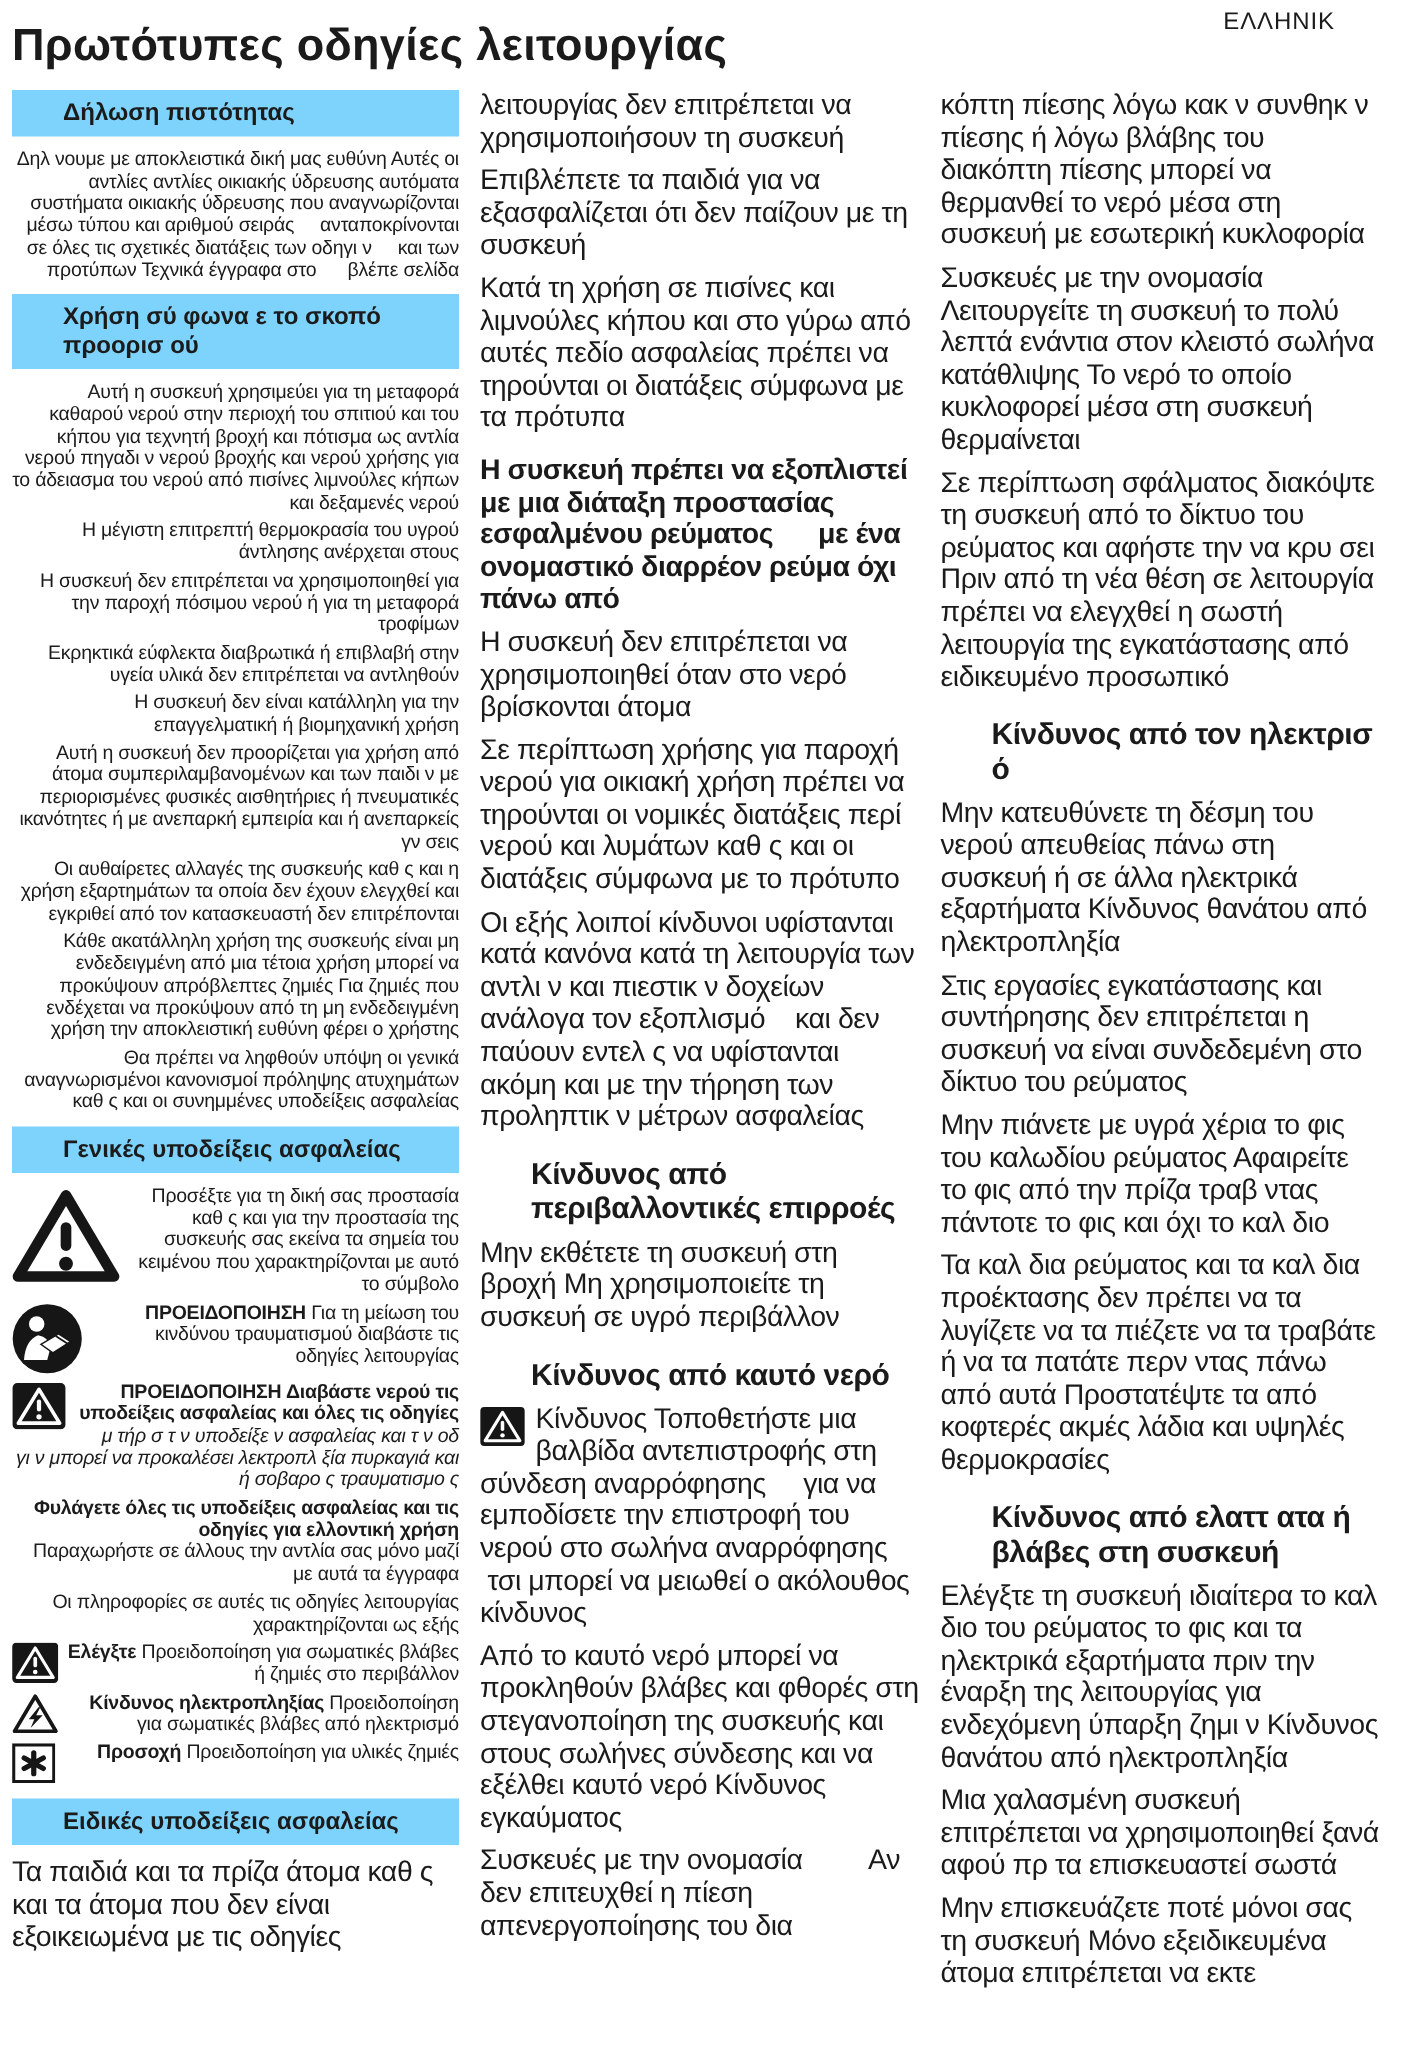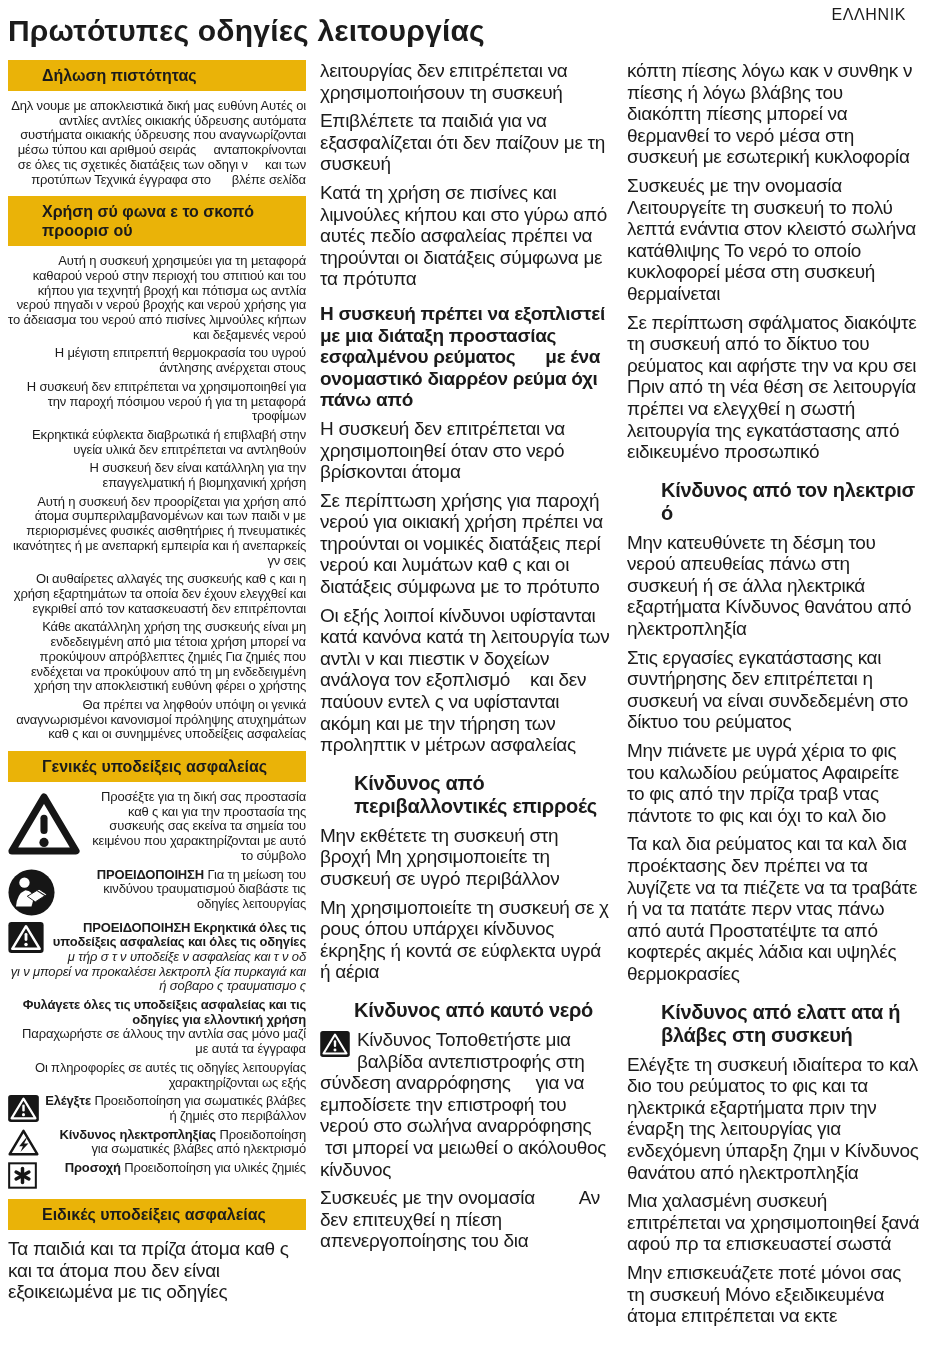--- a/index.html
+++ b/index.html
@@ -5,35 +5,35 @@
   * { margin:0; padding:0; box-sizing:border-box; }
   html,body { background:#ffffff; }
   body {
     width:950px; height:1370px; overflow:hidden;
     font-family:"Liberation Sans","DejaVu Sans",sans-serif;
     color:#1b1b1b;
   }
   .page { position:relative; width:950px; height:966px; padding:4px 28px 0 8px; }
   .topbar { position:relative; height:56px; }
   .title { font-size:30px; font-weight:bold; letter-spacing:.2px; padding-top:10px; }
-  .lang { position:absolute; top:2px; right:16px; font-size:16px; letter-spacing:.6px; }
+  .lang { position:absolute; top:2px; right:32px; font-size:16px; letter-spacing:.6px; }
   .columns { display:grid; grid-template-columns:298px 293px 293px; column-gap:14px; align-items:start; }
   .col { min-width:0; }
 
   
   .sm { font-size:13px; line-height:14.7px; letter-spacing:-.15px; margin-bottom:4px;text-align:right; }
   .sm.b { font-weight:bold; margin-bottom:0; }
   .sm.tight { margin-top:0; }
 
   
   .lg { font-size:19px; line-height:21.6px; letter-spacing:-.3px; margin-bottom:7px; }
   .mt-gap { margin-top:13px;font-weight:bold; }
 
   .gray-h {
-    background:#eab308; font-size:16px; line-height:19px; font-weight:bold;
+    background:#7dd3fc; font-size:16px; line-height:19px; font-weight:bold;
     padding:6px 8px 6px 34px; margin:9px 0 8px;
   }
   .gray-h.first { margin-top:0; }
 
   .big-h { font-size:20px; line-height:23px; letter-spacing:-.3px; font-weight:bold;
            padding-left:34px; margin:16px 0 7px; }
 
   .note::after { content:""; display:block; clear:both; }
   .ic { float:left; display:block; }
   .ic-att  { width:72px; height:64px; margin:2px 8px 1px 0; }
@@ -121,21 +121,21 @@
         <svg class="ic ic-book">
             <use href="#sym-book"></use>
           </svg>
         <b>ΠΡΟΕΙΔΟΠΟΙΗΣΗ</b><span>  Για τη μείωση του κινδύνου τραυματισμού διαβάστε τις οδηγίες λειτουργίας</span>
       </div>
 
       <div class="note sm">
         <svg class="ic ic-warn">
             <use href="#sym-danger-sq"></use>
           </svg>
-        <b>ΠΡΟΕΙΔΟΠΟΙΗΣΗ  Εκρηκτικά όλες τις υποδείξεις ασφαλείας και όλες τις οδηγίες</b><i> &nbsp; μ  τήρ σ  τ ν υποδείξε ν ασφαλείας και τ ν οδ γι ν μπορεί να προκαλέσει  λεκτροπλ ξία  πυρκαγιά και ή σοβαρο ς τραυματισμο ς</i>
+        <b>ΠΡΟΕΙΔΟΠΟΙΗΣΗ  Διαβάστε νερού τις υποδείξεις ασφαλείας και όλες τις οδηγίες</b><i> &nbsp; μ  τήρ σ  τ ν υποδείξε ν ασφαλείας και τ ν οδ γι ν μπορεί να προκαλέσει  λεκτροπλ ξία  πυρκαγιά και ή σοβαρο ς τραυματισμο ς</i>
       </div>
 
       <p class="sm b">Φυλάγετε όλες τις υποδείξεις ασφαλείας και τις οδηγίες για  ελλοντική χρήση</p>
       <p class="sm tight">Παραχωρήστε σε άλλους την αντλία σας μόνο μαζί με αυτά τα έγγραφα</p>
 
       <p class="sm">Οι πληροφορίες σε αυτές τις οδηγίες λειτουργίας χαρακτηρίζονται ως εξής</p>
 
       <div class="note sm">
         <svg class="ic ic-danger">
             <use href="#sym-danger-sq"></use>
@@ -165,29 +165,29 @@
       <p class="lg">λειτουργίας  δεν επιτρέπεται να χρησιμοποιήσουν τη συσκευή</p>
       <p class="lg">Επιβλέπετε τα παιδιά  για να εξασφαλίζεται  ότι δεν παίζουν με τη συσκευή</p>
       <p class="lg">Κατά τη χρήση σε πισίνες και λιμνούλες κήπου και στο γύρω από αυτές πεδίο ασφαλείας πρέπει να τηρούνται οι διατάξεις σύμφωνα με τα πρότυπα</p>
       <p class="lg mt-gap">Η συσκευή πρέπει να εξοπλιστεί με μια διάταξη προστασίας εσφαλμένου ρεύματος &nbsp;&nbsp;&nbsp;&nbsp; με ένα ονομαστικό διαρρέον ρεύμα όχι πάνω από</p>
       <p class="lg">Η συσκευή δεν επιτρέπεται να χρησιμοποιηθεί  όταν στο νερό βρίσκονται άτομα</p>
       <p class="lg">Σε περίπτωση χρήσης για παροχή νερού για οικιακή χρήση πρέπει να τηρούνται οι νομικές διατάξεις περί νερού και λυμάτων καθ ς και οι διατάξεις σύμφωνα με το πρότυπο</p>
       <p class="lg">Οι εξής λοιποί κίνδυνοι υφίστανται κατά κανόνα κατά τη λειτουργία των αντλι ν και πιεστικ ν δοχείων  ανάλογα τον εξοπλισμό &nbsp;&nbsp; και δεν παύουν εντελ ς να υφίστανται ακόμη και με την τήρηση των προληπτικ ν μέτρων ασφαλείας</p>
 
       <h3 class="big-h">Κίνδυνος από περιβαλλοντικές επιρροές</h3>
       <p class="lg">Μην εκθέτετε τη συσκευή στη βροχή  Μη χρησιμοποιείτε τη συσκευή σε υγρό περιβάλλον</p>
-      <p class="lg">Μη χρησιμοποιείτε τη συσκευή σε χ ρους όπου υπάρχει κίνδυνος έκρηξης ή κοντά σε εύφλεκτα υγρά ή αέρια</p>
 
       <h3 class="big-h">Κίνδυνος από καυτό νερό</h3>
       <div class="note lg">
         <svg class="ic ic-danger-mid">
             <use href="#sym-danger-sq"></use>
           </svg>
         <span>Κίνδυνος  Τοποθετήστε μια βαλβίδα αντεπιστροφής στη σύνδεση αναρρόφησης &nbsp;&nbsp;&nbsp; για να εμποδίσετε την επιστροφή του νερού στο σωλήνα αναρρόφησης  &nbsp;τσι μπορεί να μειωθεί ο ακόλουθος κίνδυνος</span>
       </div>
+      <p class="lg">Από το καυτό νερό μπορεί να προκληθούν βλάβες και φθορές στη στεγανοποίηση της συσκευής και στους σωλήνες σύνδεσης και να εξέλθει καυτό νερό  Κίνδυνος εγκαύματος</p>
       <p class="lg">Συσκευές με την ονομασία &nbsp;&nbsp;&nbsp;&nbsp;&nbsp;&nbsp;&nbsp; Αν δεν επιτευχθεί η πίεση απενεργοποίησης του δια</p>
     </section>
 
     <section class="col">
       <p class="lg">κόπτη πίεσης λόγω κακ ν συνθηκ ν πίεσης ή λόγω βλάβης του διακόπτη πίεσης  μπορεί να θερμανθεί το νερό μέσα στη συσκευή με εσωτερική κυκλοφορία</p>
       <p class="lg">Συσκευές με την ονομασία &nbsp;&nbsp; Λειτουργείτε τη συσκευή το πολύ &nbsp;&nbsp; λεπτά ενάντια στον κλειστό σωλήνα κατάθλιψης  Το νερό  το οποίο κυκλοφορεί μέσα στη συσκευή  θερμαίνεται</p>
       <p class="lg">Σε περίπτωση σφάλματος διακόψτε τη συσκευή από το δίκτυο του ρεύματος και αφήστε την να κρυ σει  Πριν από τη νέα θέση σε λειτουργία πρέπει να ελεγχθεί η σωστή λειτουργία της εγκατάστασης από ειδικευμένο προσωπικό</p>
 
       <h3 class="big-h">Κίνδυνος από τον ηλεκτρισ ό</h3>
       <p class="lg">Μην κατευθύνετε τη δέσμη του νερού απευθείας πάνω στη συσκευή ή σε άλλα ηλεκτρικά εξαρτήματα  Κίνδυνος θανάτου από ηλεκτροπληξία</p>

